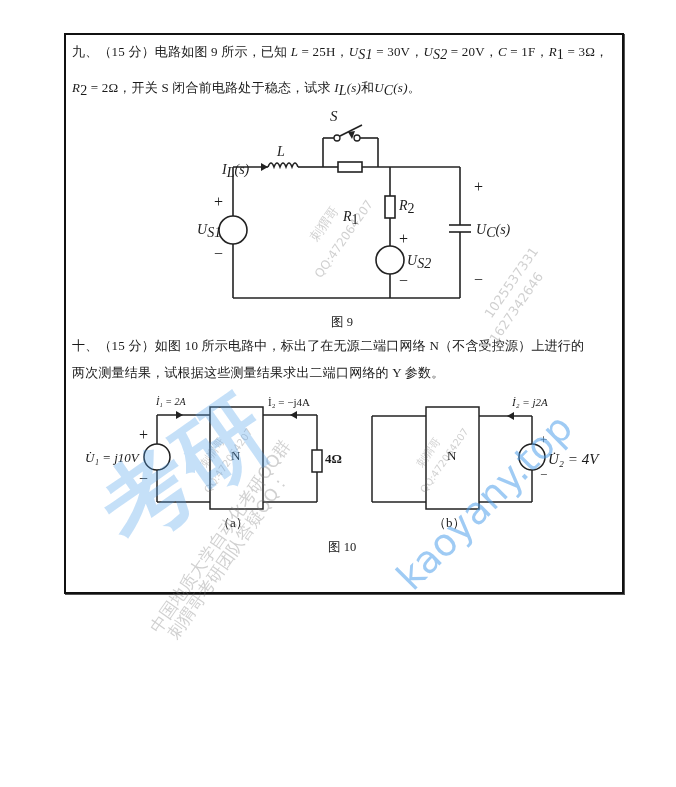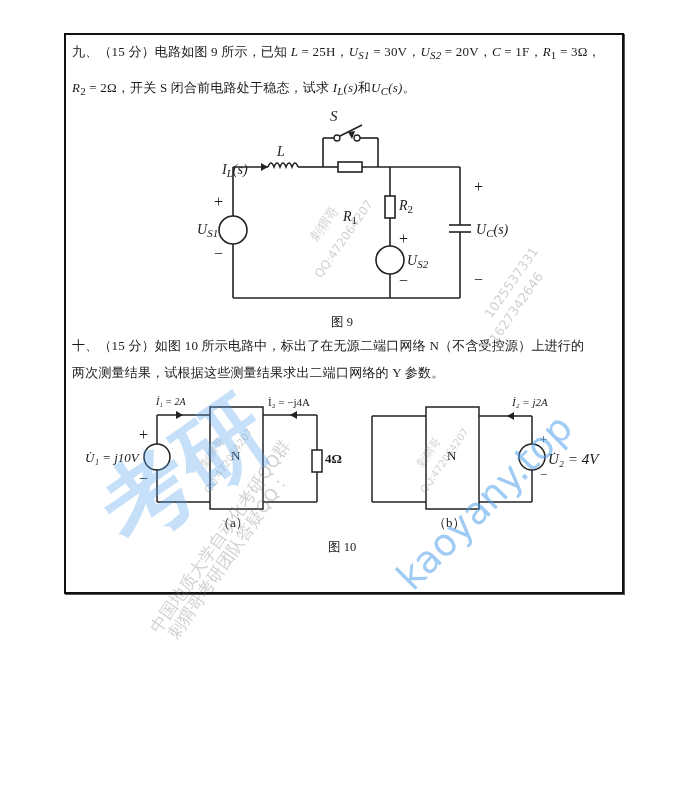--- a/index.html
+++ b/index.html
@@ -7,21 +7,21 @@
          font-family: "Liberation Serif", "DejaVu Serif", serif; color: #1a1a1a; }
   .frame { position: absolute; left: 64px; top: 33px; width: 556px; height: 557px;
            border: 2px solid #111; box-shadow: 1px 1px 0 #555; background: #fff; }
   .line { position: absolute; left: 72px; font-size: 13px; line-height: 16px; white-space: nowrap; letter-spacing: 0.2px; }
   .caption { position: absolute; font-size: 12.5px; }
   svg { position: absolute; left: 0; top: 0; }
   .wm { position: absolute; white-space: nowrap; pointer-events: none; }
   .wm-grey { color: rgba(120,120,120,0.35); font-family: "DejaVu Sans", sans-serif; font-size: 14px; }
   .wm-blue { color: rgba(80,160,235,0.55); font-family: "DejaVu Sans", sans-serif; }
   i.v { font-style: italic; }
-  sub { font-size: 11px; vertical-align: -3px; }
+  sub { font-size: 14px; vertical-align: -3px; }
 </style>
 </head>
 <body>
 
 <div class="frame"></div>
 
 <div class="line" style="top:44px;">
   <span>九、（15 分）电路如图 9 所示，已知 </span><i class="v">L</i><span> = 25H，</span><i class="v">U</i><sub><i class="v">S1</i></sub><span> = 30V，</span><i class="v">U</i><sub><i class="v">S2</i></sub><span> = 20V，</span><i class="v">C</i><span> = 1F，</span><i class="v">R</i><sub>1</sub><span> = 3Ω，</span>
 </div>
 <div class="line" style="top:80px;">

